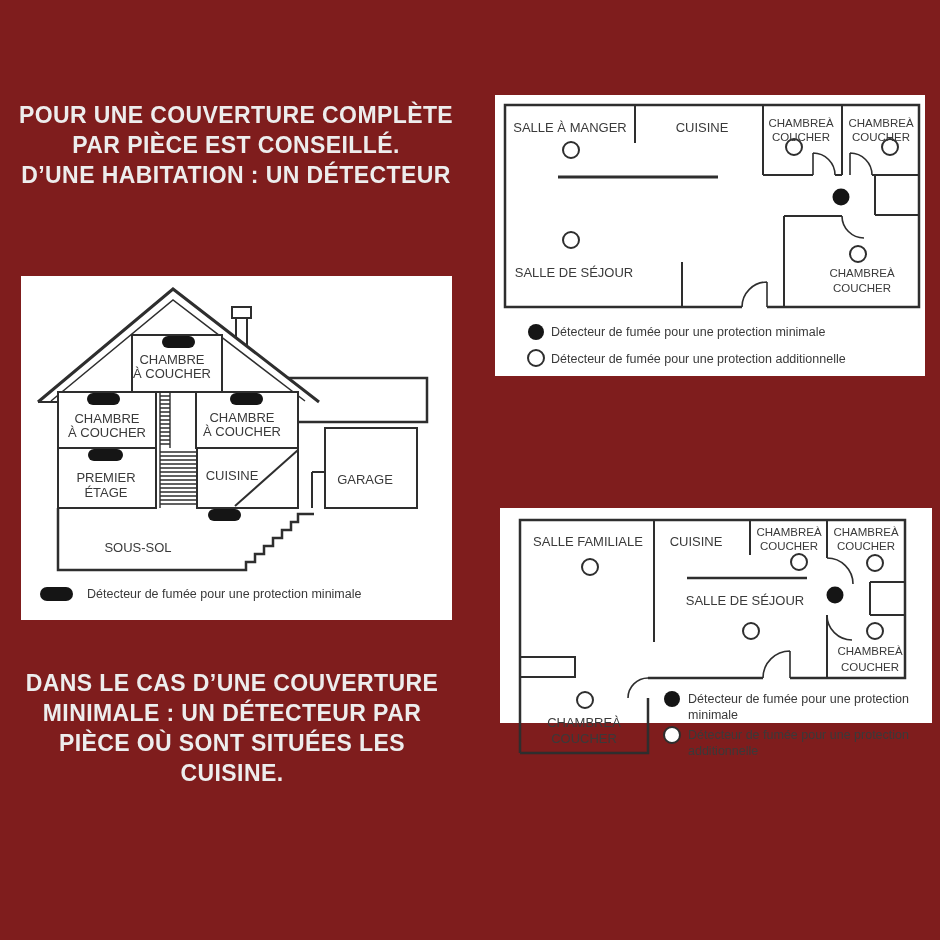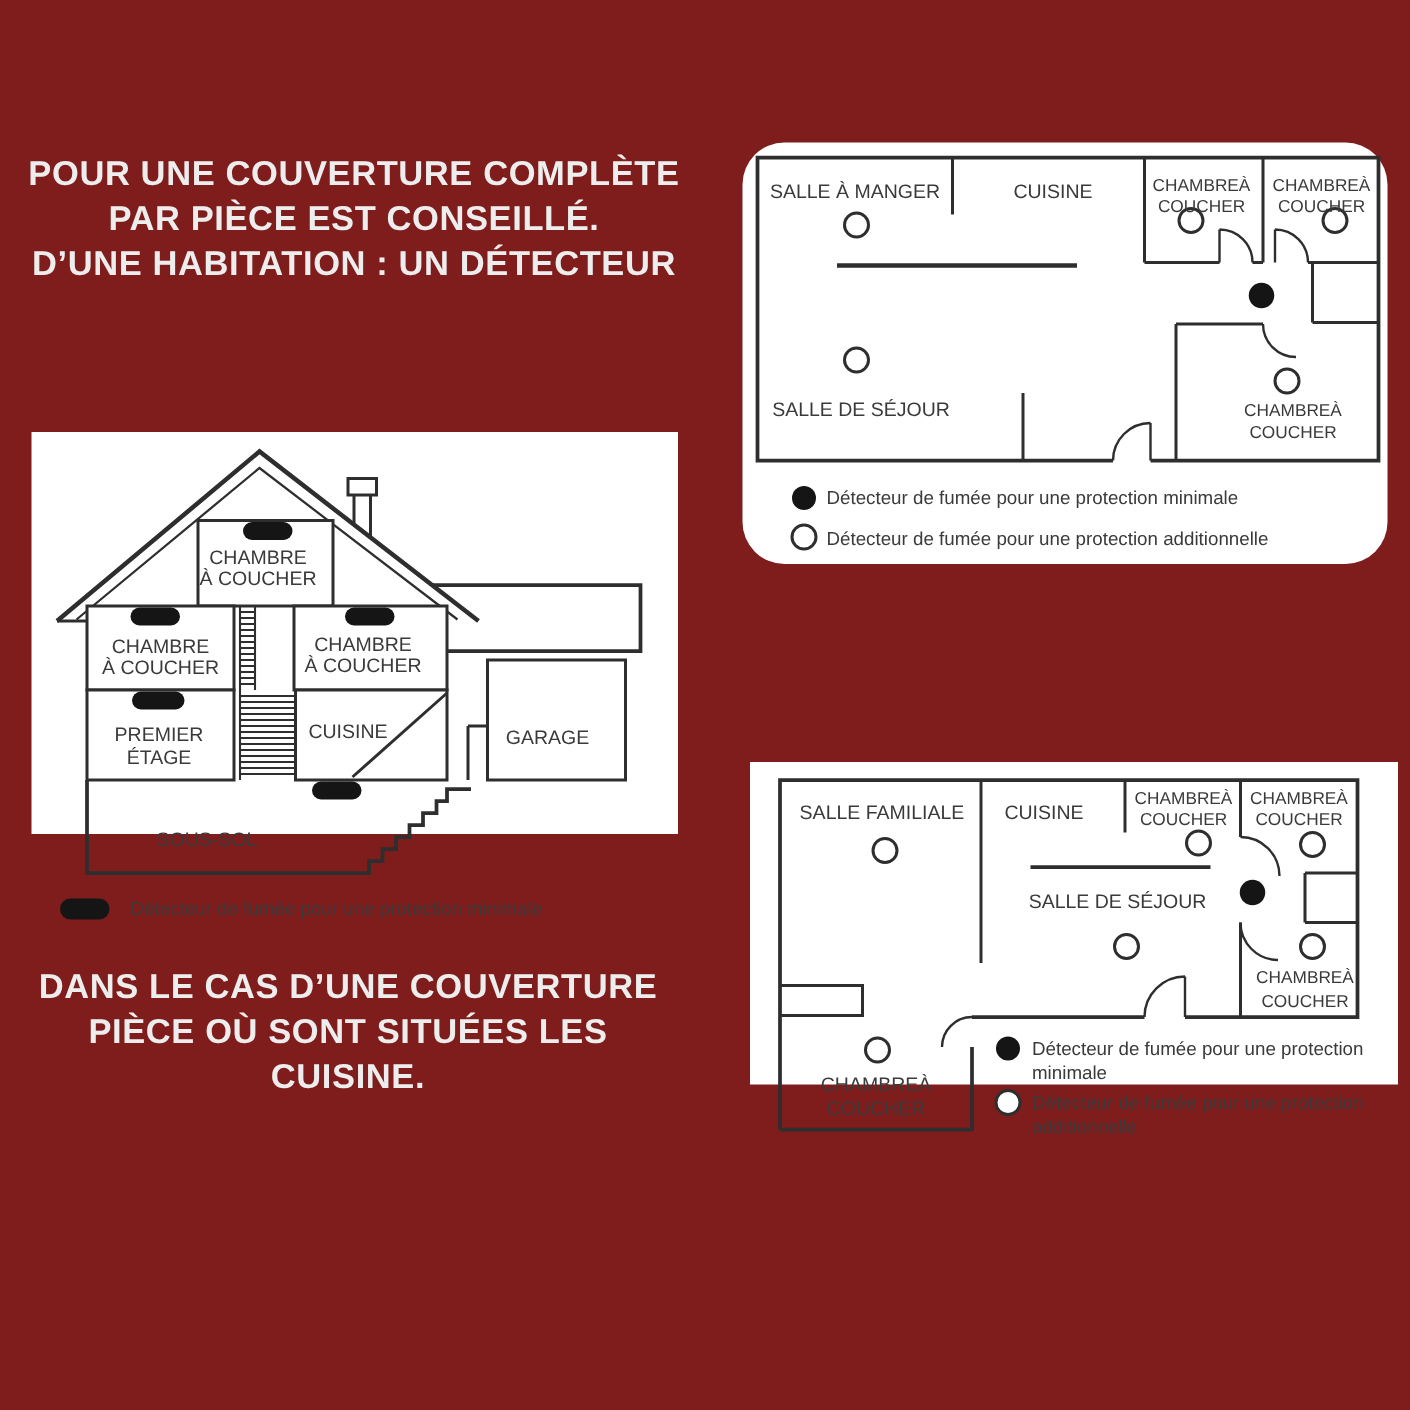--- a/index.html
+++ b/index.html
@@ -20,27 +20,28 @@
 <body>
 
 <div id="stage">
 
   <div class="heading" style="left:18px;top:100px;width:436px;">
     <div>POUR UNE COUVERTURE COMPLÈTE</div>
     <div>PAR PIÈCE EST CONSEILLÉ.</div>
     <div>D’UNE HABITATION : UN DÉTECTEUR</div>
   </div>
 
-  <div class="heading" style="left:14px;top:642px;width:436px;">
+  <div class="heading" style="left:14px;top:668px;width:436px;">
     <div>DANS LE CAS D’UNE COUVERTURE</div>
+    <div>MINIMALE : UN DÉTECTEUR PAR</div>
     <div>PIÈCE OÙ SONT SITUÉES LES</div>
     <div>CUISINE.</div>
   </div>
 
-  <div class="card" style="left:495px;top:95px;width:430px;height:281px;border-radius:28px;">
+  <div class="card" style="left:495px;top:95px;width:430px;height:281px;">
     <svg width="430" height="281" viewBox="0 0 430 281">
       <g class="wall">
         <path d="M247,212 L10,212 L10,10 L424,10 L424,212 L272,212" stroke-width="2.5"></path>
         <path d="M140,10 L140,48" stroke-width="2"></path>
         <path d="M63,82 L223,82" stroke-width="3"></path>
         <path d="M268,10 L268,80 M268,80 L318,80 M340,80 L347,80" stroke-width="2"></path>
         <path d="M347,10 L347,80" stroke-width="2"></path>
         <path d="M377,80 L424,80" stroke-width="2"></path>
         <path d="M380,80 L380,120 M380,120 L424,120" stroke-width="2"></path>
         <path d="M289,121 L289,212 M289,121 L347,121" stroke-width="2"></path>
@@ -73,21 +74,21 @@
       </g>
       <g>
         <circle class="det-fill" cx="41" cy="237" r="8"></circle>
         <text class="legend-label" x="56" y="241">Détecteur de fumée pour une protection minimale</text>
         <circle class="det-open" cx="41" cy="263" r="8"></circle>
         <text class="legend-label" x="56" y="268">Détecteur de fumée pour une protection additionnelle</text>
       </g>
     </svg>
   </div>
 
-  <div class="card" style="left:21px;top:288px;width:431px;height:268px;text-align:right;">
+  <div class="card" style="left:21px;top:276px;width:431px;height:344px;text-align:right;">
     <svg width="431" height="336" viewBox="0 0 431 336">
       <g class="wall">
         <path d="M17,126 L152,13 L298,126" stroke-width="3"></path>
         <path d="M30,125 L152,24 L284,125" stroke-width="1.5"></path>
         <path d="M17,126 L37,126" stroke-width="2"></path>
       </g>
       <g class="wall">
         <rect x="211" y="31" width="19" height="11" stroke-width="2" fill="#fff"></rect>
         <path d="M215,42 L215,61 M226,42 L226,70" stroke-width="2"></path>
       </g>

